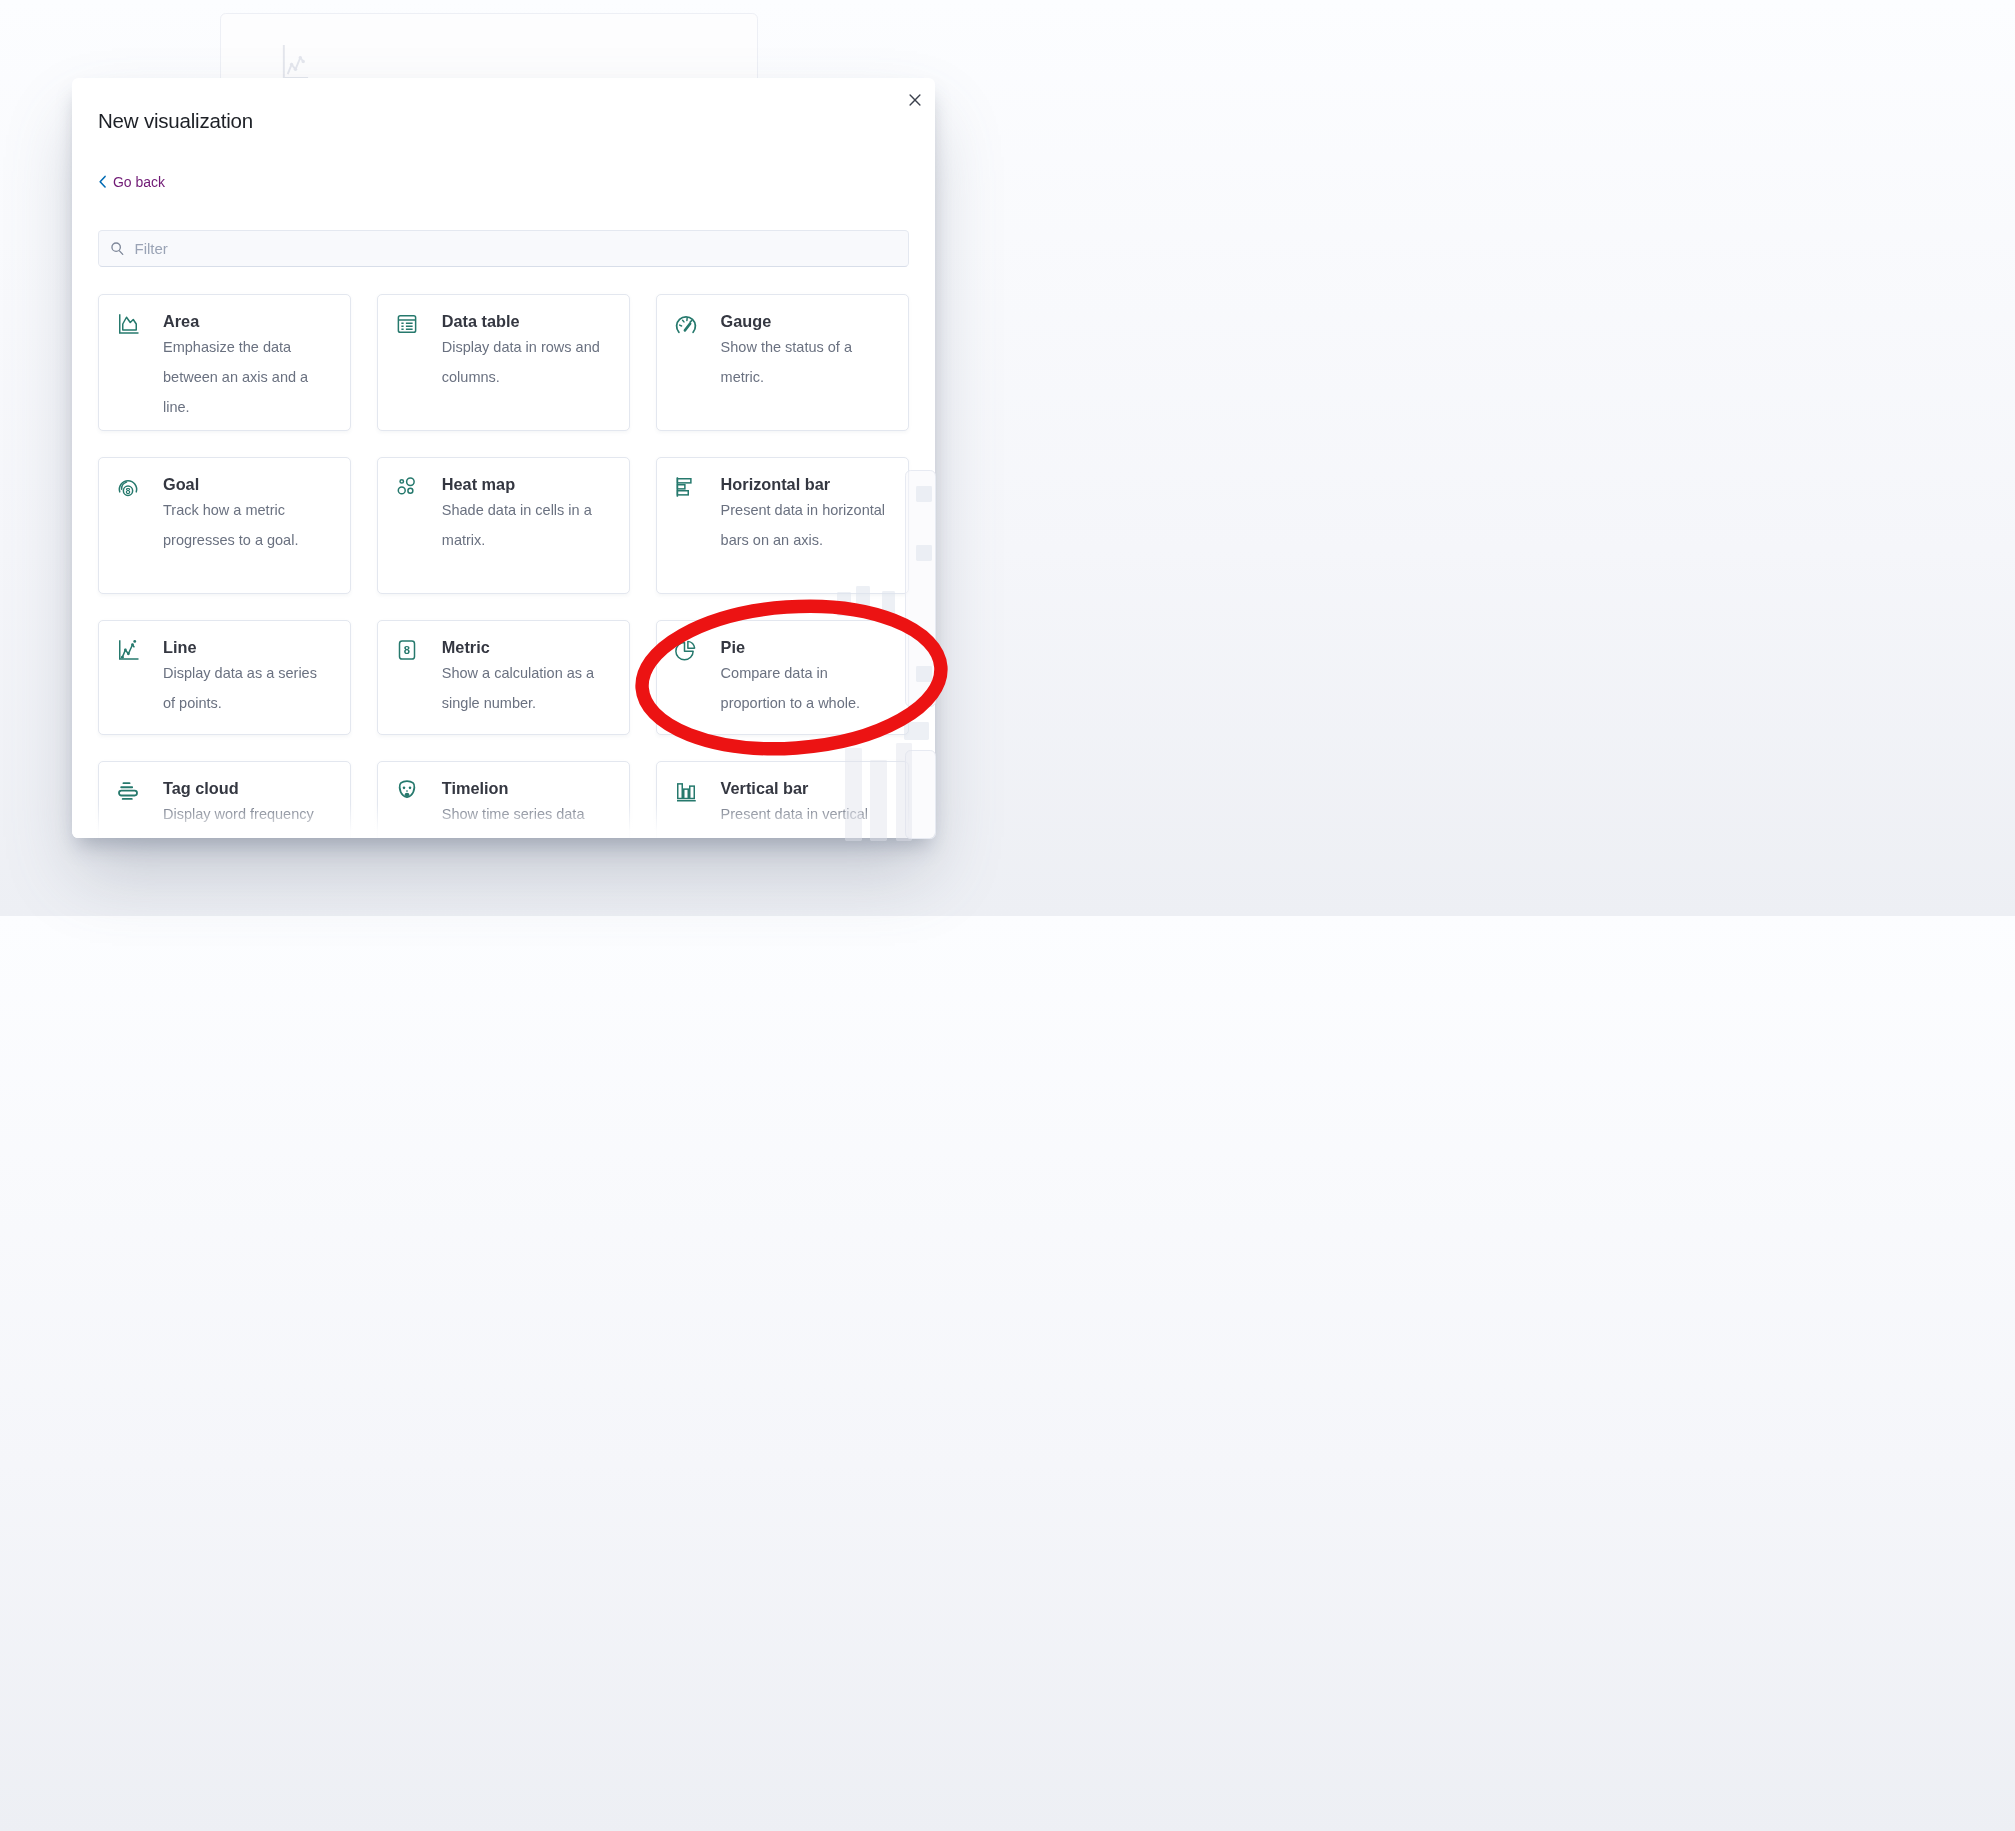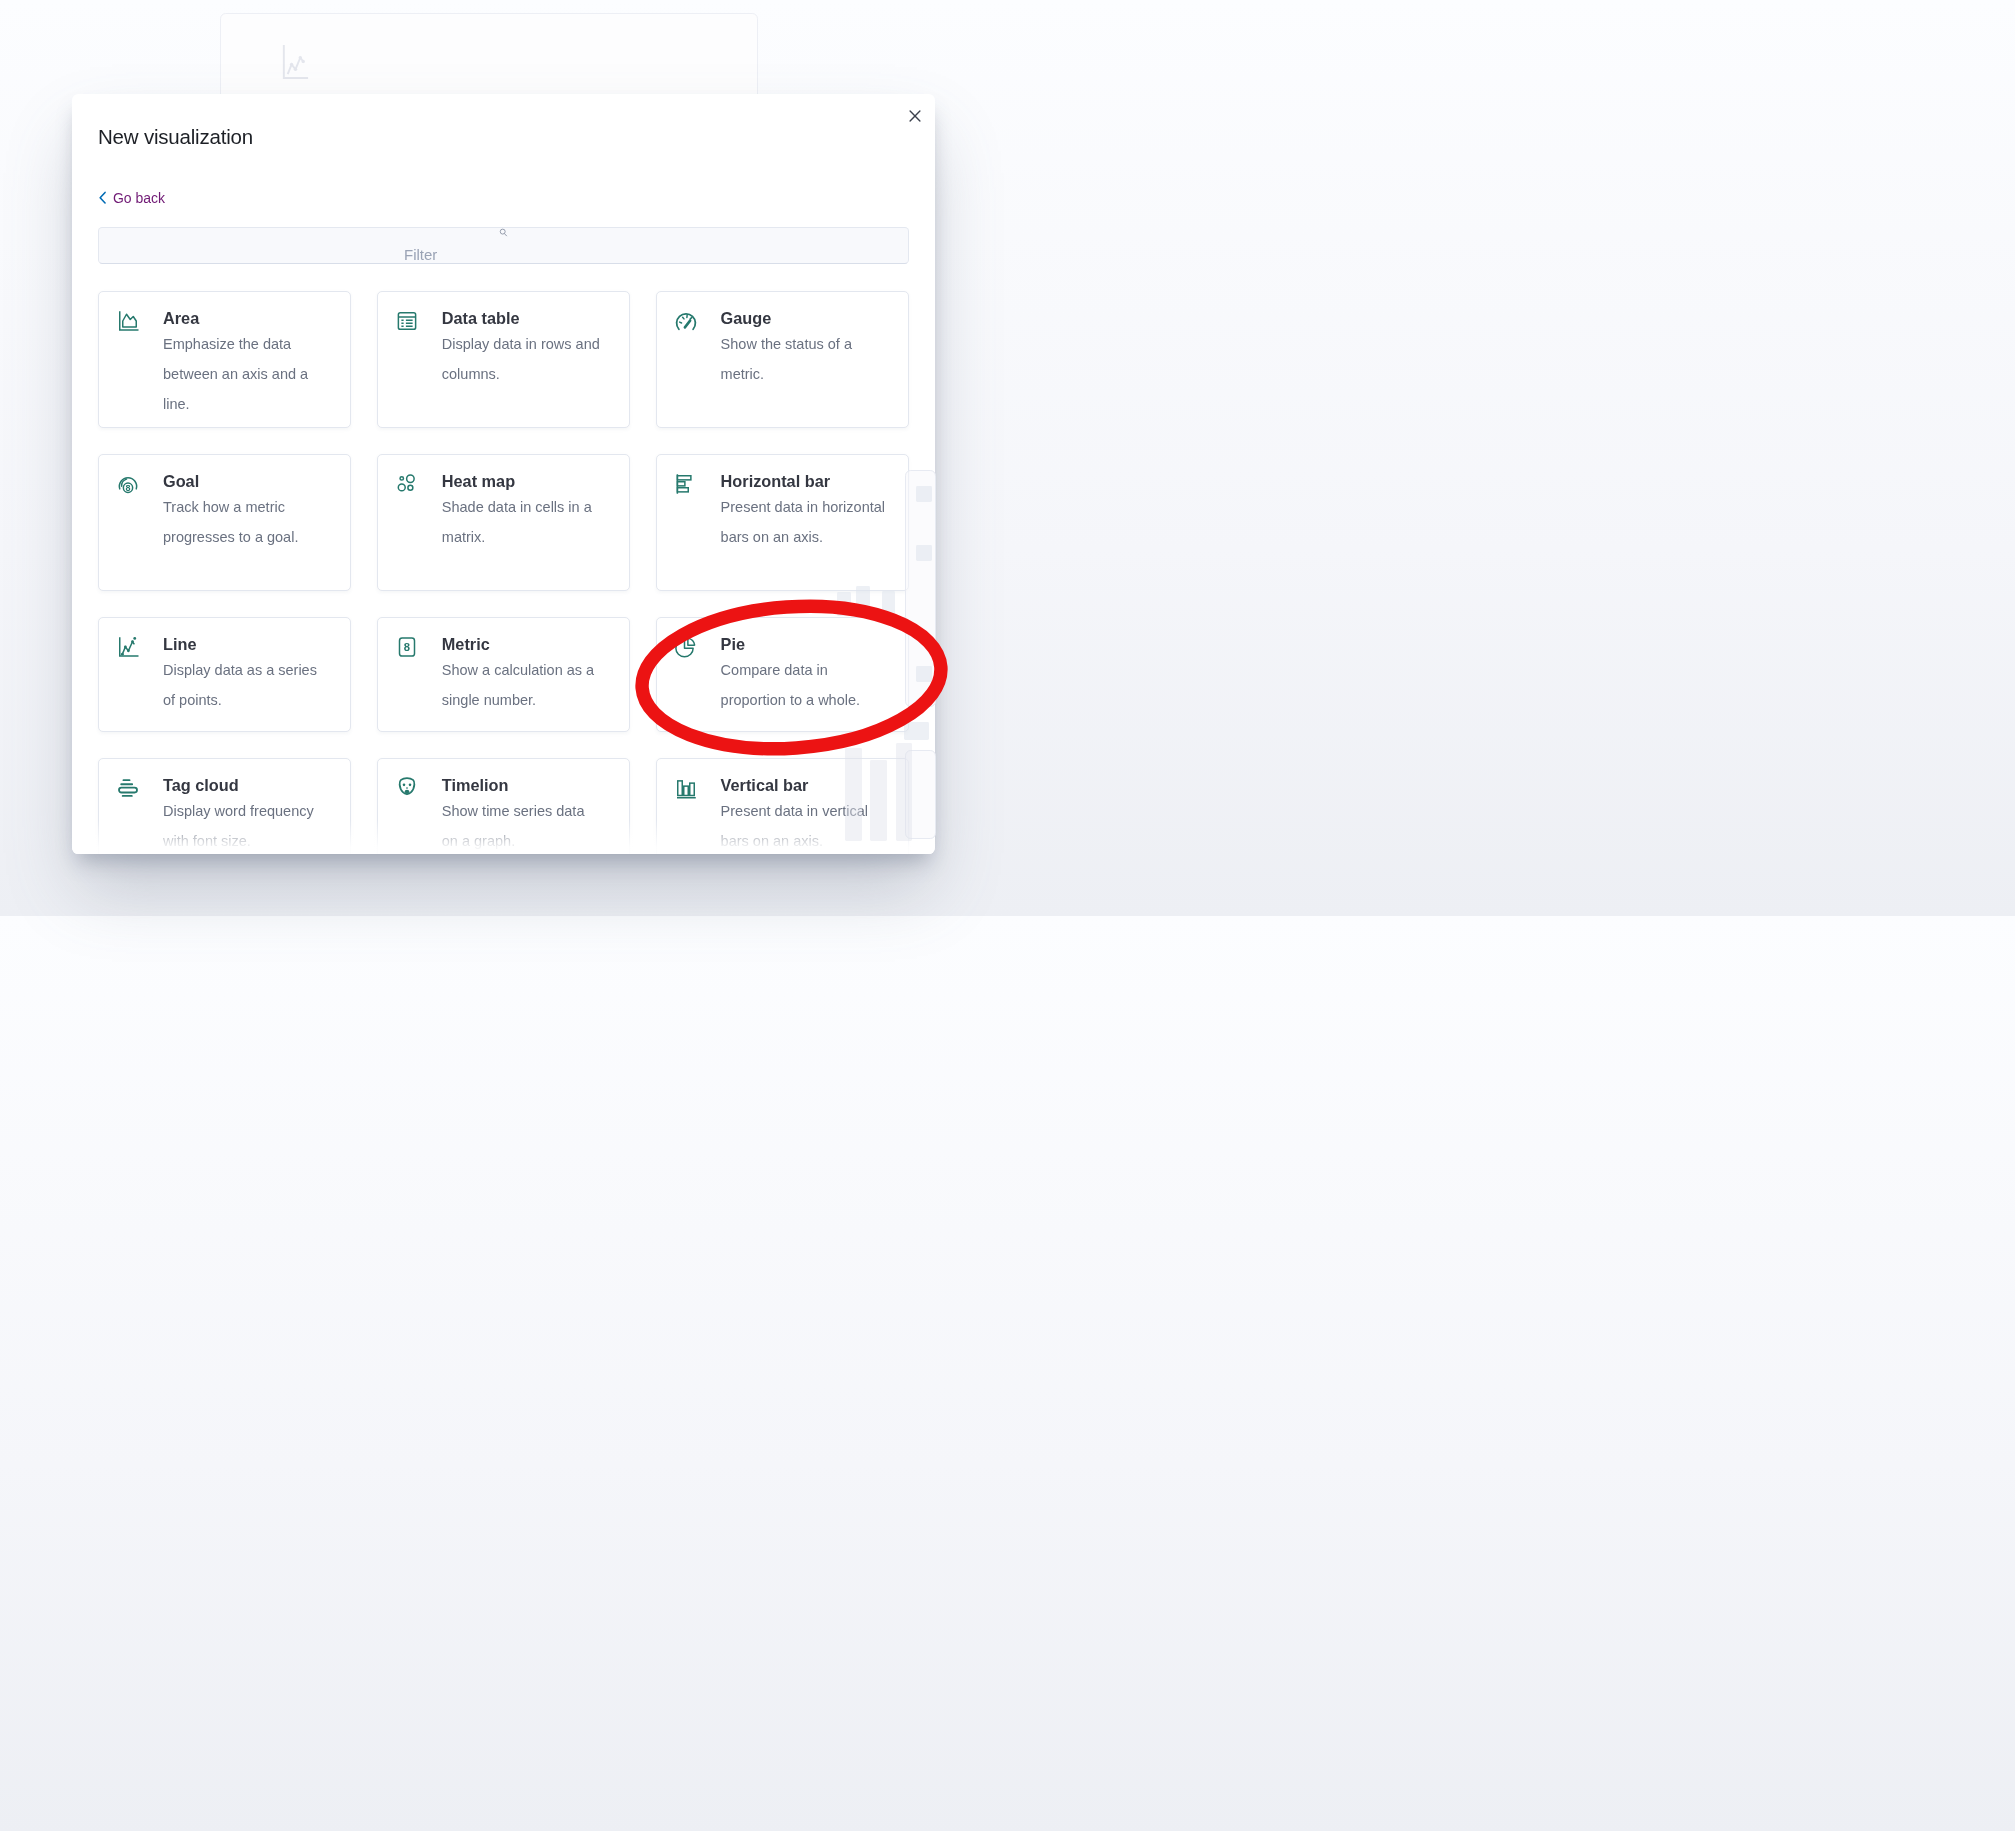--- a/index.html
+++ b/index.html
@@ -10,37 +10,37 @@
   
   .bg-card-top { position:absolute; left:220px; top:12.7px; width:538px; height:268px;
     background:#fdfdfe; border:0.7px solid #edeff5; border-radius:5.7px; }
   .bg-line-icon { position:absolute; left:279px; top:41px; opacity:.75; }
 
   .bg-sliver { position:absolute; border:0.7px solid #e7eaf2; background:rgba(247,248,251,.55);
     border-radius:5.7px; }
   .bg-dash { position:absolute; background:#dfe3ec; opacity:.55; border-radius:1.4px; }
 
   
-  .modal { position:absolute; left:72px; top:94px; width:863px; height:760px;
+  .modal { position:absolute; left:72px; top:78px; width:863px; height:760px;
     background:#ffffff; border-radius:6.4px; overflow:hidden;
     box-shadow:0 12.7px 20px -5.7px rgba(95,105,125,.38), 0 39px 67px -7px rgba(95,105,125,.30);
     z-index:10; }
   .modal-body { padding:31px 26px 0 26px; height:100%; }
 
   .close-btn { position:absolute; top:12.7px; right:11.3px; width:18.4px; height:18.4px;
     display:flex; align-items:center; justify-content:center; cursor:pointer; background:none; border:none; }
 
   .page-title { font-size:20.5px; line-height:24px; font-weight:400; color:#1d2026; letter-spacing:-0.2px; }
 
   .go-back { margin-top:41px; display:flex; align-items:center; gap:6.4px; width:max-content; cursor:pointer;
     color:#701a75; font-size:14px; font-weight:500; }
 
-  .filter-box { margin-top:21px; height:37px; display:flex; align-items:center; gap:9.2px;
+  .filter-box { margin-top:40px; height:37px; display:flex; align-items:center; gap:9.2px;
     background:#f8f9fc; border:0.7px solid #e4e8f0; border-bottom-color:#d8dee9;
-    border-radius:4.2px; padding:0 11.3px;flex-direction:column; }
+    border-radius:4.2px; padding:0 11.3px; }
   .filter-input { flex:1; border:none; outline:none; background:transparent;
     font-size:15px; color:#343741; font-family:inherit; }
   .filter-input::placeholder { color:#9aa3b5; }
 
   
   .grid { margin-top:27px; display:grid; grid-template-columns:repeat(3,1fr);
     grid-template-rows:137px 137px 115px 141px; gap:26px 25.4px; }
   .card { background:#fff; border:0.7px solid #e3e7ef; border-radius:5px;
     padding:15.5px 17px; display:flex; align-items:flex-start; gap:23px; cursor:pointer;
     box-shadow:0 1.4px 3.5px rgba(110,120,140,.06); overflow:hidden; }

